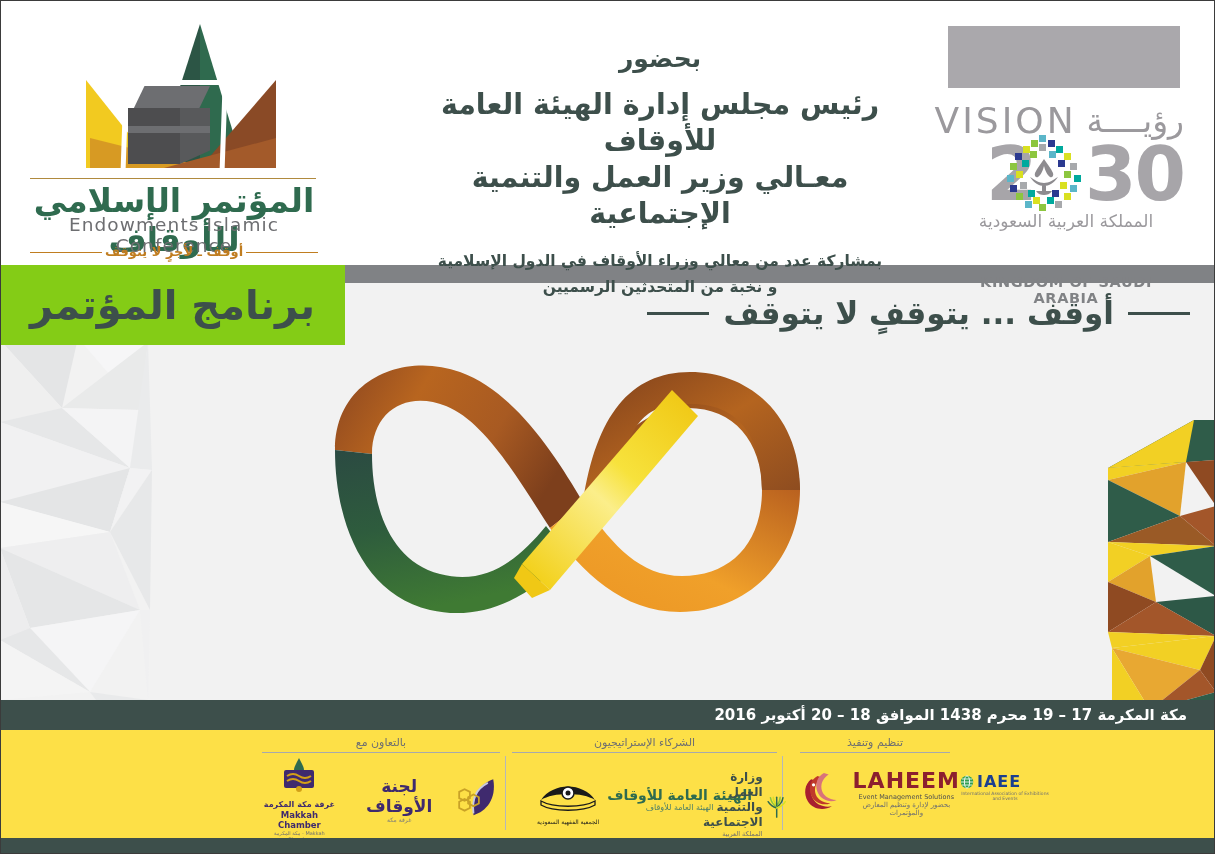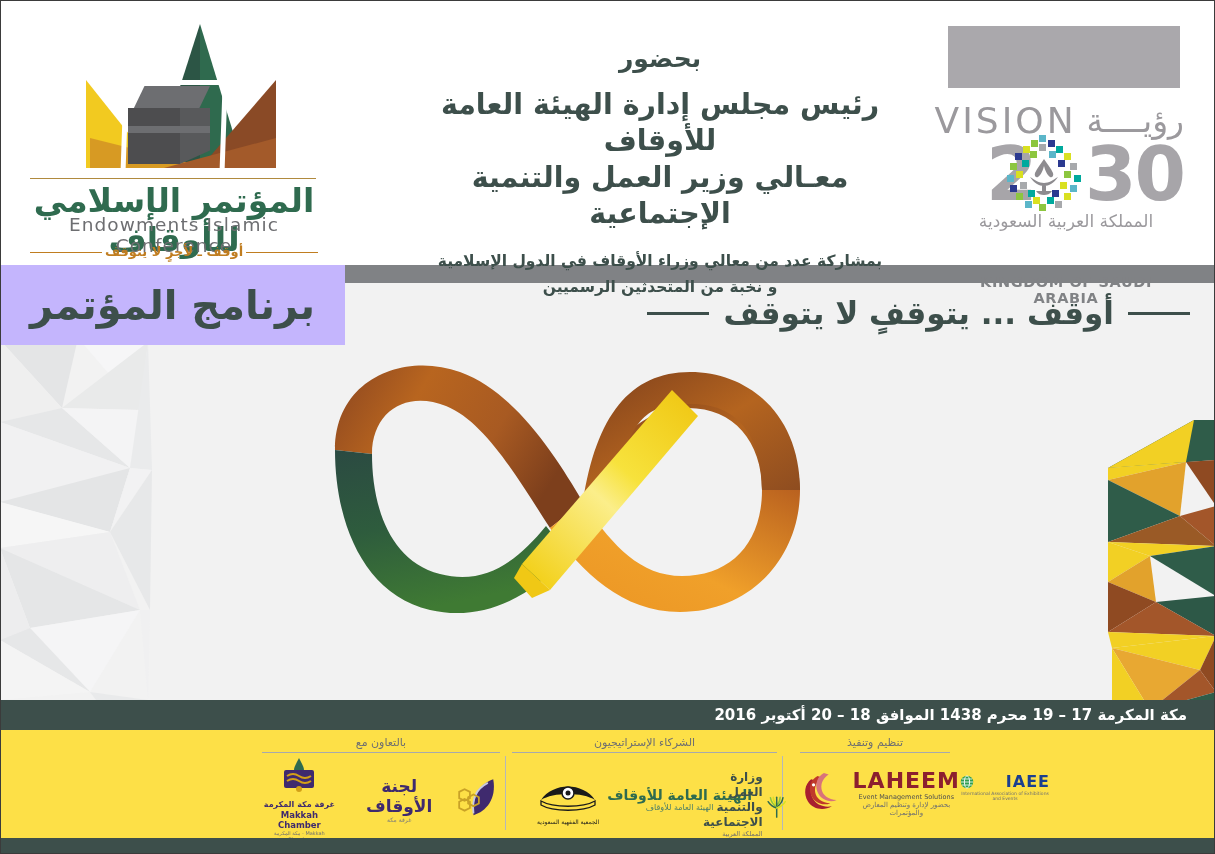--- a/index.html
+++ b/index.html
@@ -51,21 +51,21 @@
   .v-box{width:232px;height:62px;background:#aaa8ac;}
   .v-row1{display:flex;align-items:center;justify-content:flex-end;gap:10px;margin-top:12px;}
   .v-vision{font-size:36px;color:#9b999d;letter-spacing:3px;font-weight:400;}
   .v-ruya{font-size:33px;color:#9b999d;direction:rtl;font-weight:400;}
   .v-num{position:relative;height:70px;margin-top:-2px;display:flex;align-items:center;justify-content:flex-end;}
   .v-digit{font-size:74px;line-height:70px;color:#a7a5a9;font-weight:bold;letter-spacing:-2px;}
   .v-mosaic{position:absolute;left:58px;top:-4px;width:76px;height:76px;}
   .v-ar{text-align:center;font-size:17px;color:#9b999d;direction:rtl;margin-top:2px;}
   .v-en{text-align:center;font-size:14.5px;color:#808285;font-weight:bold;letter-spacing:.6px;margin-top:43px;}
   
-  .prog{position:absolute;left:0;top:265px;width:345px;height:80px;background:#c4b5fd;z-index:7;
+  .prog{position:absolute;left:0;top:265px;width:345px;height:80px;background:#84cc16;z-index:7;
       display:flex;align-items:center;justify-content:center;}
   .prog span{color:#3d4f4b;font-size:40px;font-weight:bold;direction:rtl;}
   
   .slogan{position:absolute;right:25px;top:295px;display:flex;align-items:center;gap:14px;
       direction:rtl;z-index:7;}
   .slogan .dash{width:62px;height:3px;background:#3d4f4b;}
   .slogan .txt{font-size:31px;font-weight:bold;color:#3d4f4b;}
   
   .infinity{position:absolute;left:300px;top:350px;width:560px;height:285px;z-index:4;}
   
@@ -421,21 +421,21 @@
           <circle cx="17" cy="17" r="2" fill="#ffffff"></circle>
         </svg>
         <div style="text-align:center;">
           <div class="lah">LAHEEM</div>
           <div class="lah-sub">Event Management Solutions</div>
           <div class="lah-ar">بحضور لإدارة وتنظيم المعارض والمؤتمرات</div>
         </div>
       </div>
     </div>
     <div class="fgroup" style="left:960px;width:90px;top:42px;text-align:center;">
-      <div style="display:flex;align-items:center;justify-content:space-between;gap:3px;">
+      <div style="display:flex;align-items:center;justify-content:flex-start;gap:3px;">
         <svg width="14" height="14" viewBox="0 0 14 14">
           <circle cx="7" cy="7" r="6.2" fill="#2f9e4f"></circle>
           <ellipse cx="7" cy="7" rx="2.6" ry="6.2" fill="none" stroke="#ffffff" stroke-width="0.9"></ellipse>
           <path d="M1 7 h12 M2 4 h10 M2 10 h10" stroke="#ffffff" stroke-width="0.8"></path>
         </svg>
         <span class="iaee">IAEE</span>
       </div>
       <div class="iaee-sub">International Association of Exhibitions and Events</div>
     </div>
   </div>

